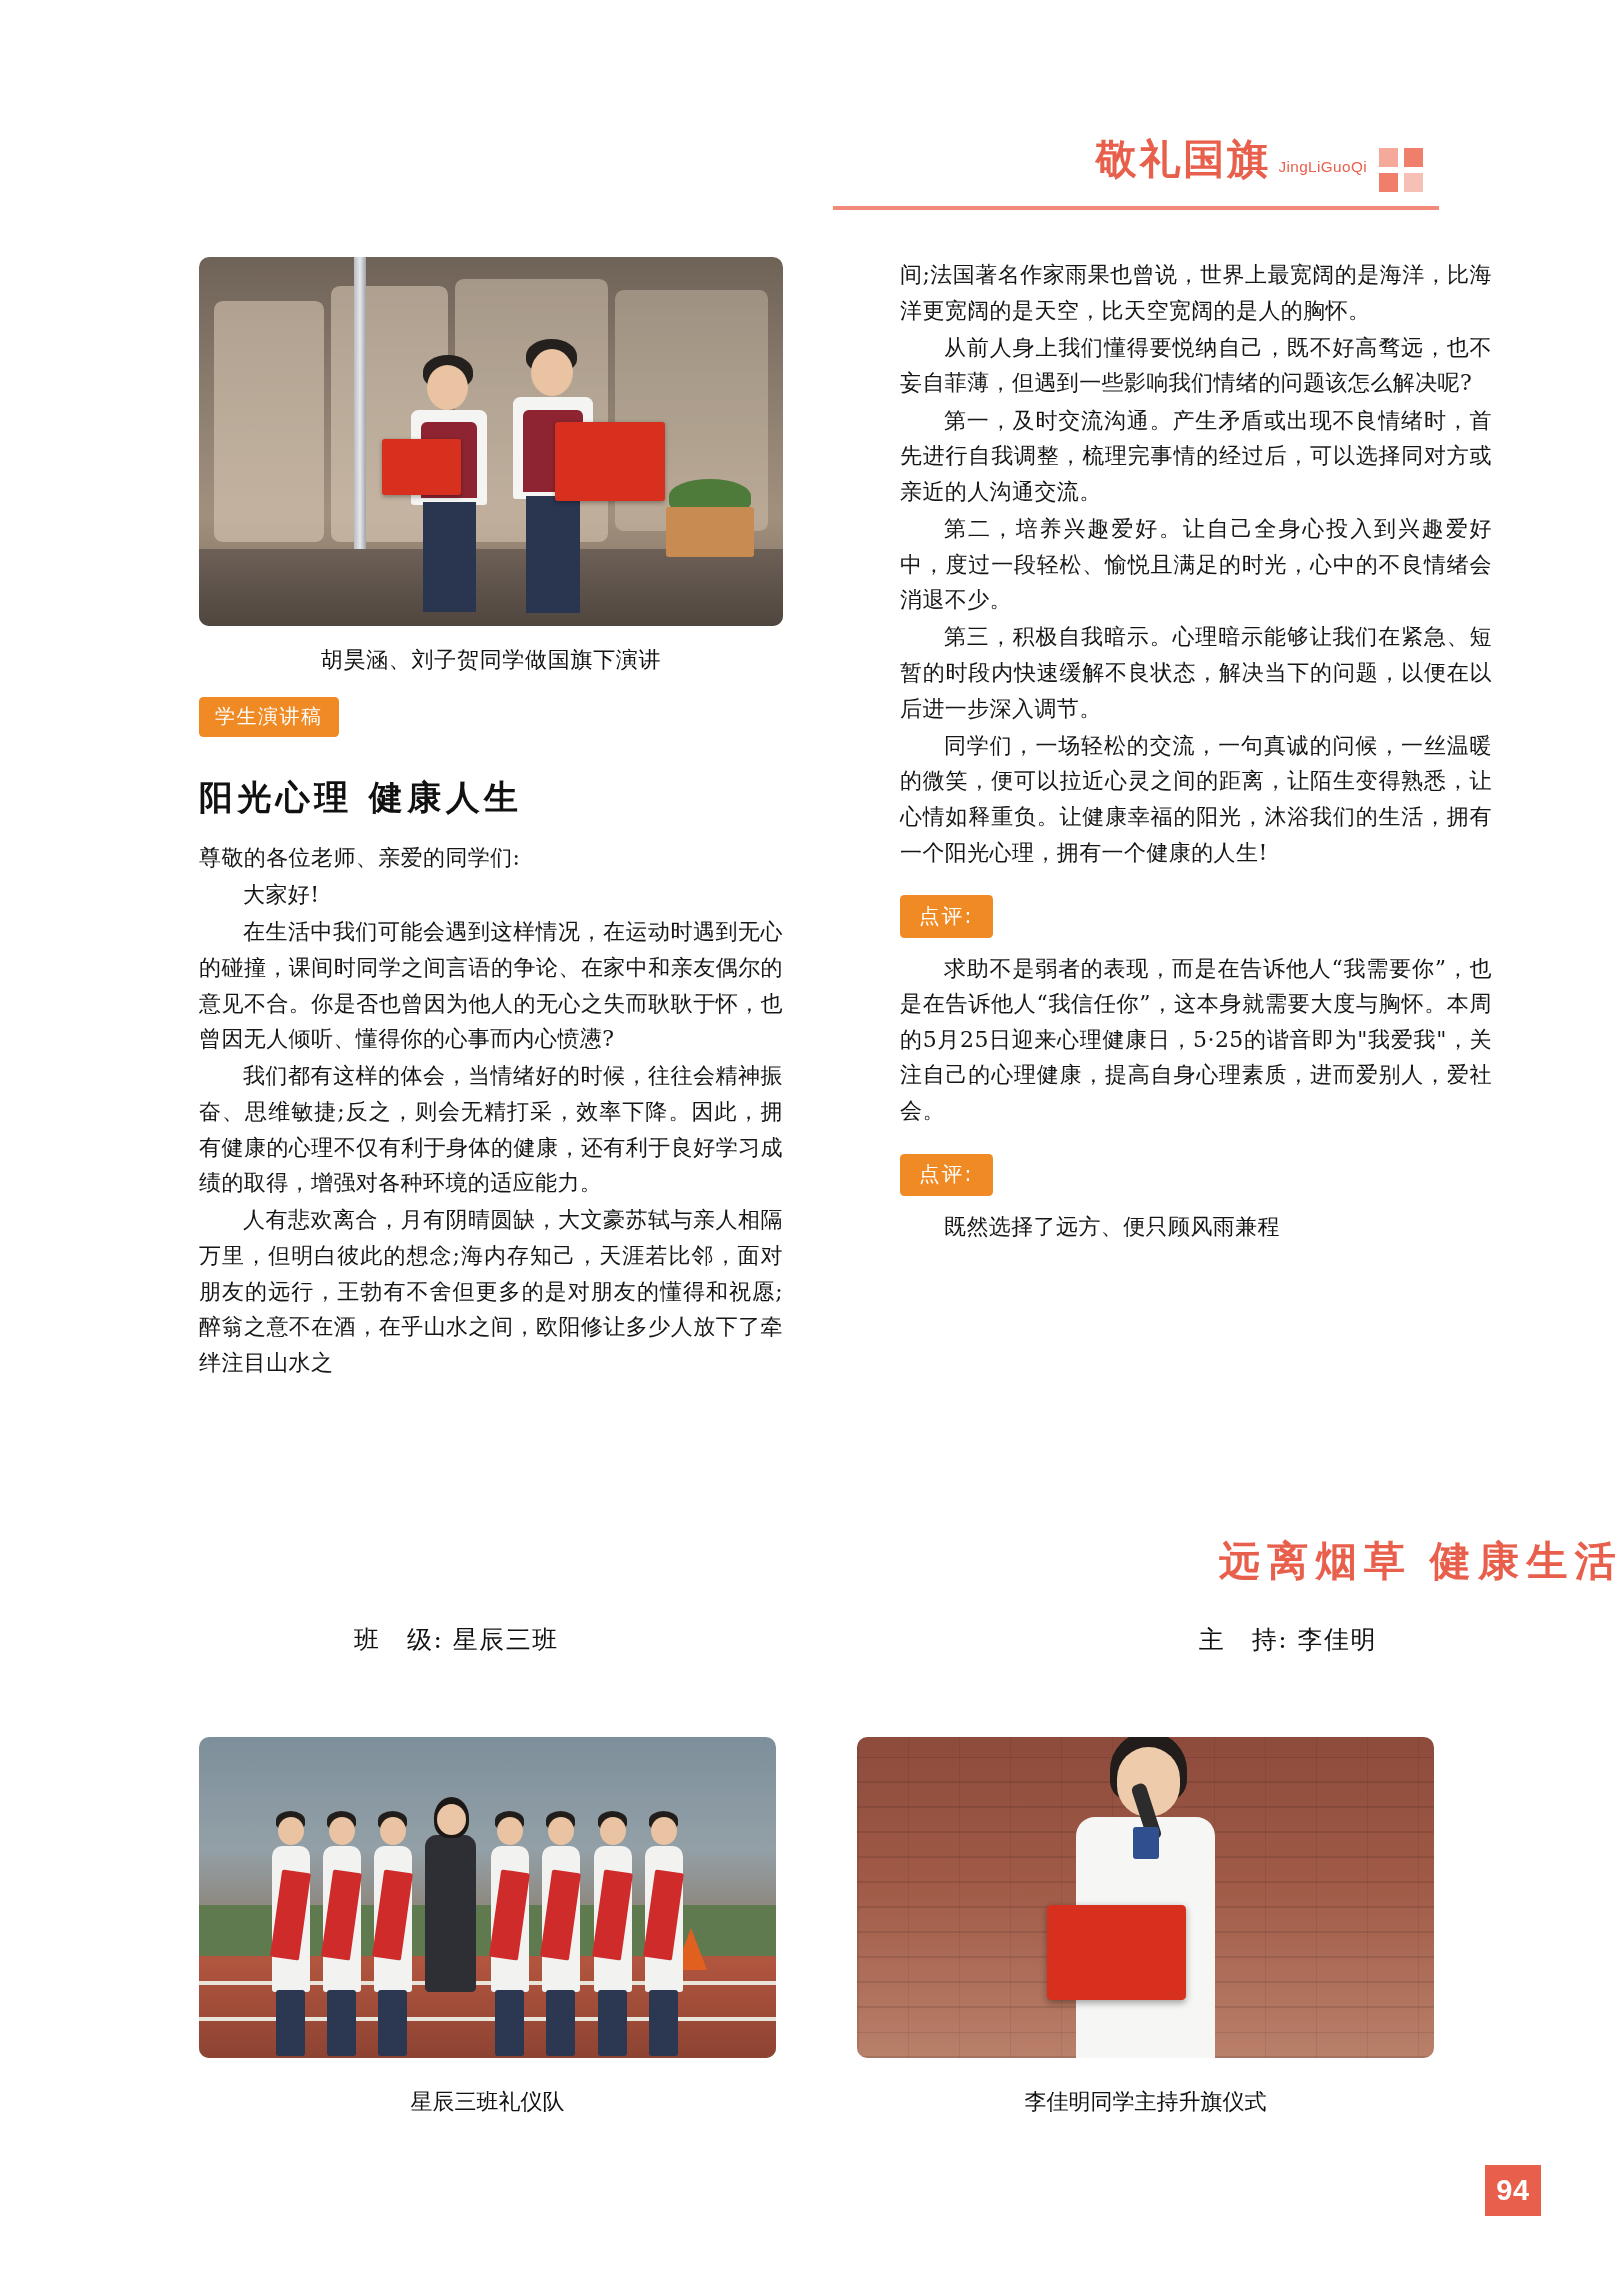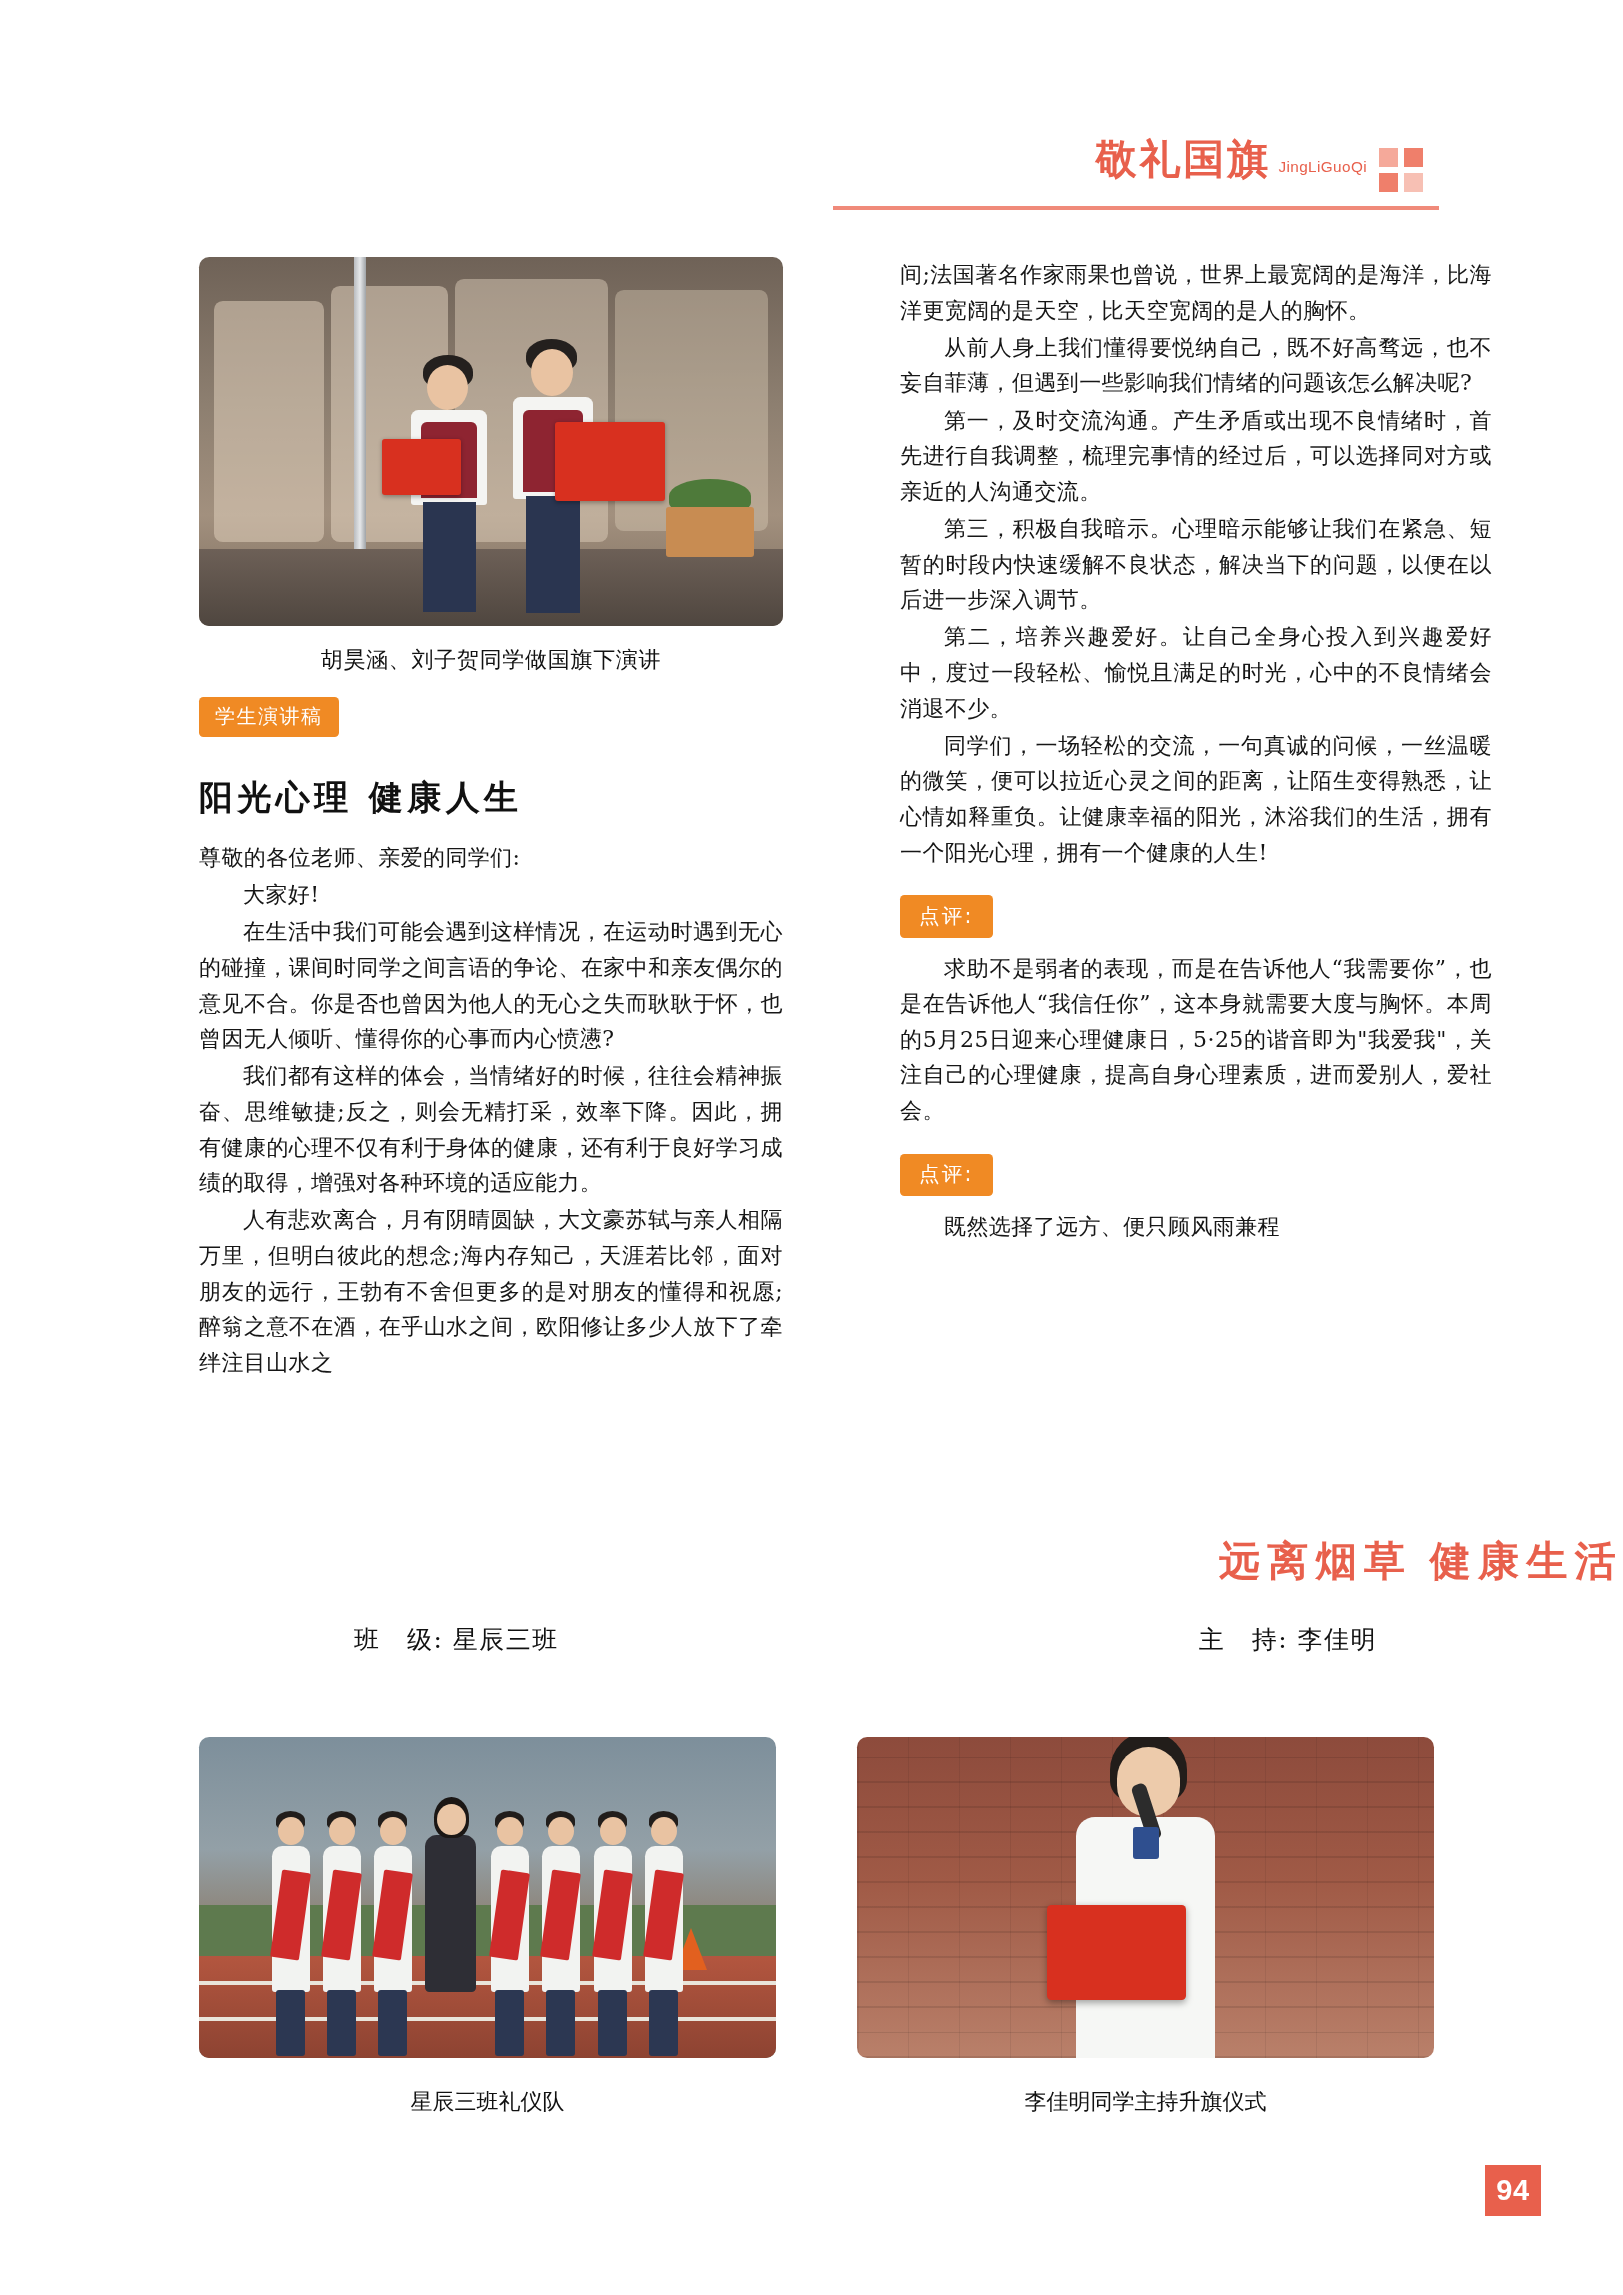--- a/index.html
+++ b/index.html
@@ -342,22 +342,22 @@
     <p class="indent">我们都有这样的体会，当情绪好的时候，往往会精神振奋、思维敏捷;反之，则会无精打采，效率下降。因此，拥有健康的心理不仅有利于身体的健康，还有利于良好学习成绩的取得，增强对各种环境的适应能力。</p>
     <p class="indent">人有悲欢离合，月有阴晴圆缺，大文豪苏轼与亲人相隔万里，但明白彼此的想念;海内存知己，天涯若比邻，面对朋友的远行，王勃有不舍但更多的是对朋友的懂得和祝愿;醉翁之意不在酒，在乎山水之间，欧阳修让多少人放下了牵绊注目山水之</p>
   </div>
 </div>
 
 <div class="col-right">
   <div class="body-text">
     <p>间;法国著名作家雨果也曾说，世界上最宽阔的是海洋，比海洋更宽阔的是天空，比天空宽阔的是人的胸怀。</p>
     <p class="indent">从前人身上我们懂得要悦纳自己，既不好高骛远，也不妄自菲薄，但遇到一些影响我们情绪的问题该怎么解决呢?</p>
     <p class="indent">第一，及时交流沟通。产生矛盾或出现不良情绪时，首先进行自我调整，梳理完事情的经过后，可以选择同对方或亲近的人沟通交流。</p>
+    <p class="indent">第二，培养兴趣爱好。让自己全身心投入到兴趣爱好中，度过一段轻松、愉悦且满足的时光，心中的不良情绪会消退不少。</p>
     <p class="indent">第三，积极自我暗示。心理暗示能够让我们在紧急、短暂的时段内快速缓解不良状态，解决当下的问题，以便在以后进一步深入调节。</p>
-    <p class="indent">第二，培养兴趣爱好。让自己全身心投入到兴趣爱好中，度过一段轻松、愉悦且满足的时光，心中的不良情绪会消退不少。</p>
     <p class="indent">同学们，一场轻松的交流，一句真诚的问候，一丝温暖的微笑，便可以拉近心灵之间的距离，让陌生变得熟悉，让心情如释重负。让健康幸福的阳光，沐浴我们的生活，拥有一个阳光心理，拥有一个健康的人生!</p>
   </div>
 
   <div class="tag-orange">点评:</div>
   <div class="body-text" style="margin-top:0;">
     <p class="indent">求助不是弱者的表现，而是在告诉他人“我需要你”，也是在告诉他人“我信任你”，这本身就需要大度与胸怀。本周的5月25日迎来心理健康日，5·25的谐音即为"我爱我"，关注自己的心理健康，提高自身心理素质，进而爱别人，爱社会。</p>
   </div>
 
   <div class="tag-orange">点评:</div>
   <div class="body-text" style="margin-top:0;">

